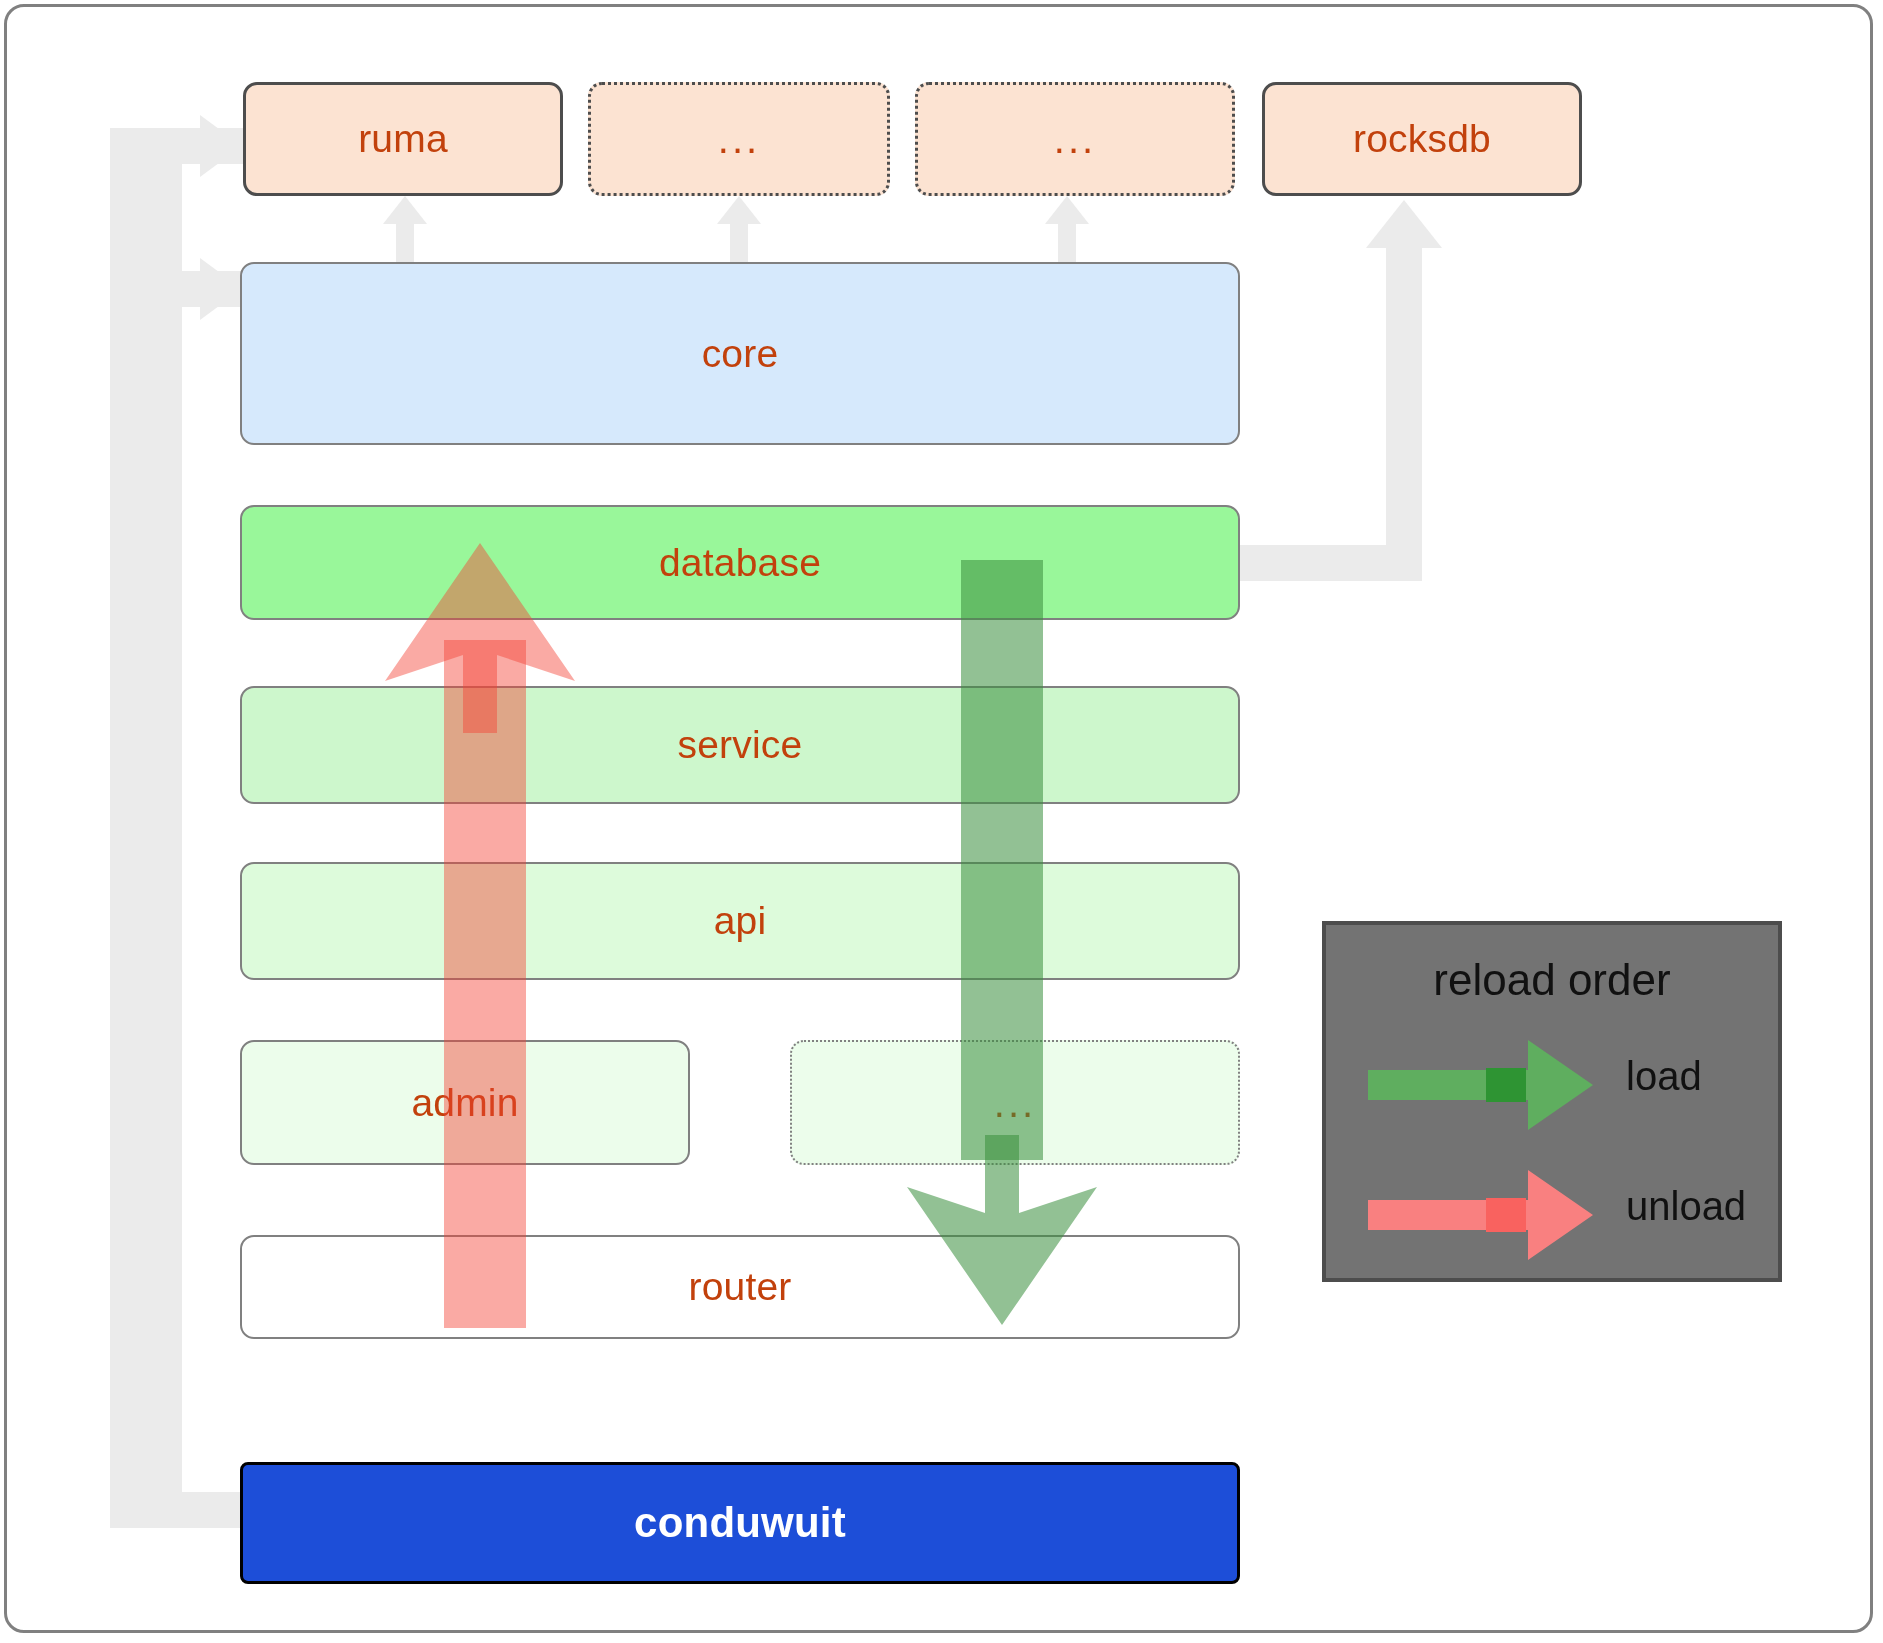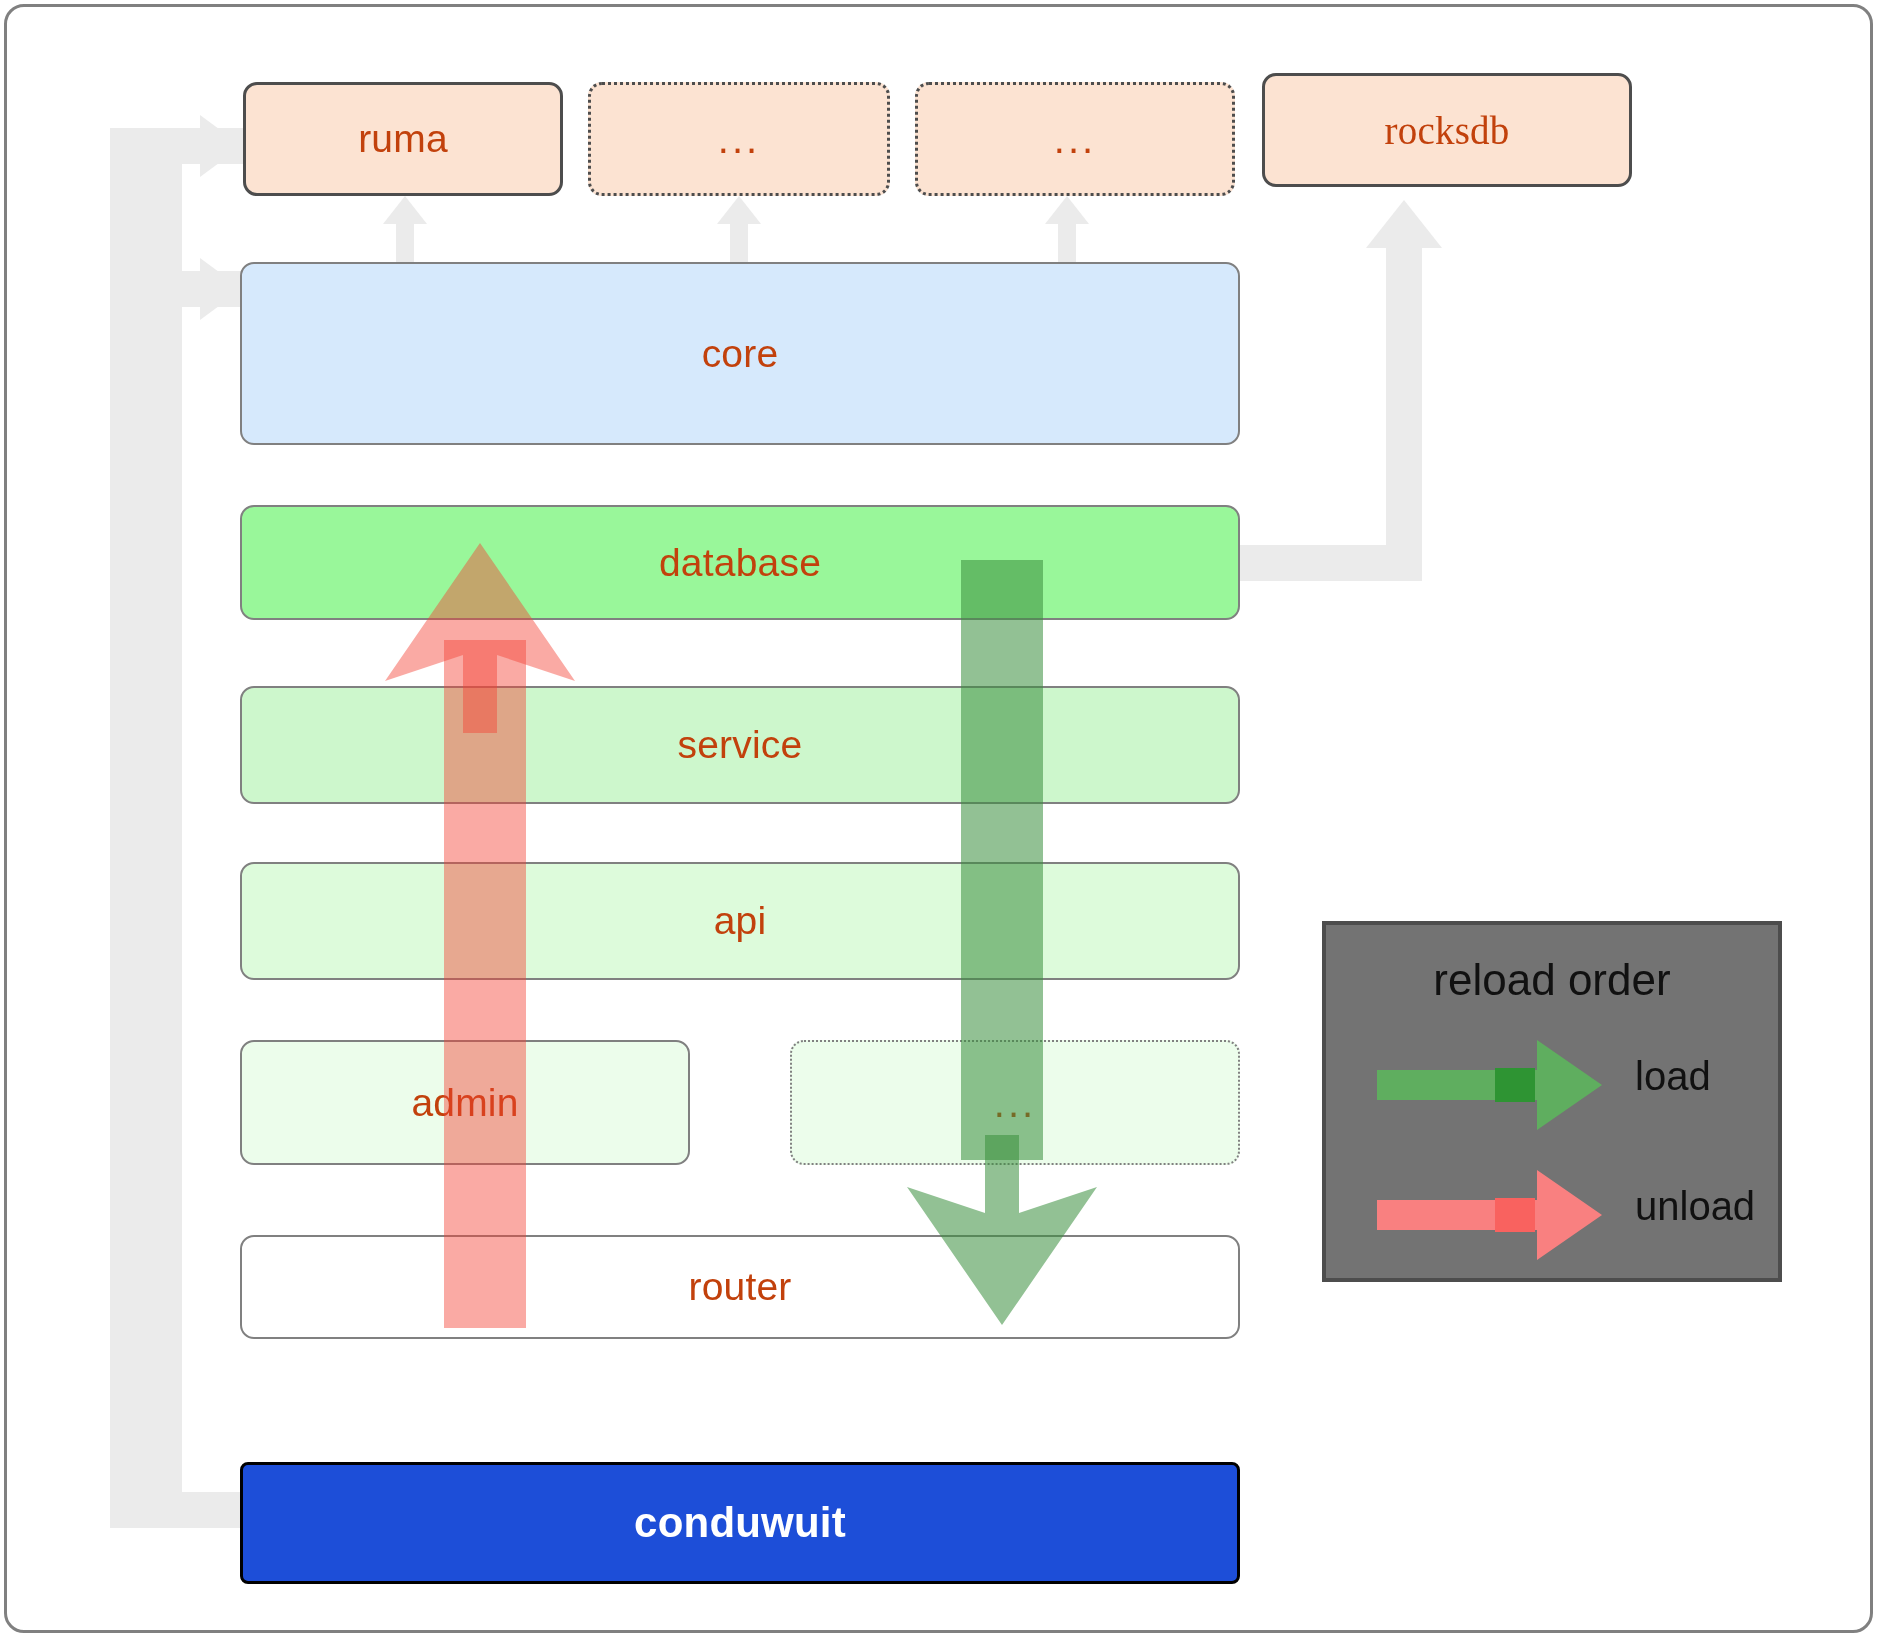--- a/index.html
+++ b/index.html
@@ -114,21 +114,21 @@
   #legend-title {
     position: absolute;
     left: 0; top: 30px;
     width: 100%;
     text-align: center;
     font-size: 44px;
     color: #111111;
   }
   .legend-row {
     position: absolute;
-    left: 9px;
+    left: 0;
     width: 100%;
     height: 90px;
   }
   .legend-row .sample {
     position: absolute;
     left: 42px;
     top: 0;
     width: 225px;
     height: 90px;
   }
@@ -174,21 +174,21 @@
 
   <div class="node dep-solid" style="left:243px; top:82px; width:320px; height:114px;">
     <span class="lbl">ruma</span>
   </div>
   <div class="node dep-dotted" style="left:588px; top:82px; width:302px; height:114px;">
     <span class="lbl ellipsis">...</span>
   </div>
   <div class="node dep-dotted" style="left:915px; top:82px; width:320px; height:114px;">
     <span class="lbl ellipsis">...</span>
   </div>
-  <div class="node dep-solid" style="left:1262px; top:73px; width:370px; height:114px;font-family:Liberation Serif, serif;">
+  <div class="node dep-solid" style="left:1262px; top:82px; width:320px; height:114px;">
     <span class="lbl">rocksdb</span>
   </div>
 
   <div class="node layer" style="left:240px; top:262px; width:1000px; height:183px; background:#d6e9fc;">
     <span class="lbl">core</span>
   </div>
 
   <div class="node layer" style="left:240px; top:505px; width:1000px; height:115px; background:#99f79a;">
     <span class="lbl">database</span>
   </div>

